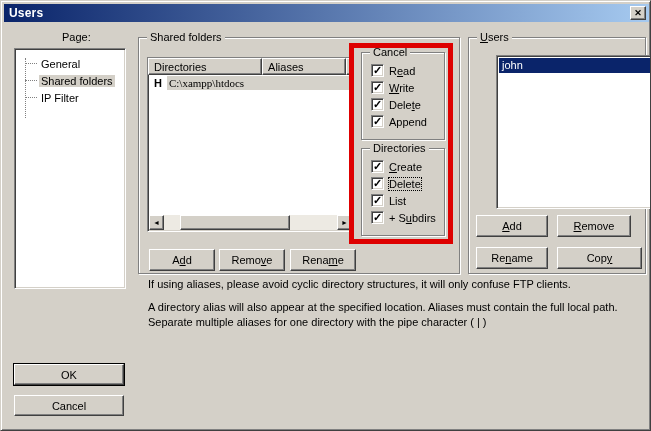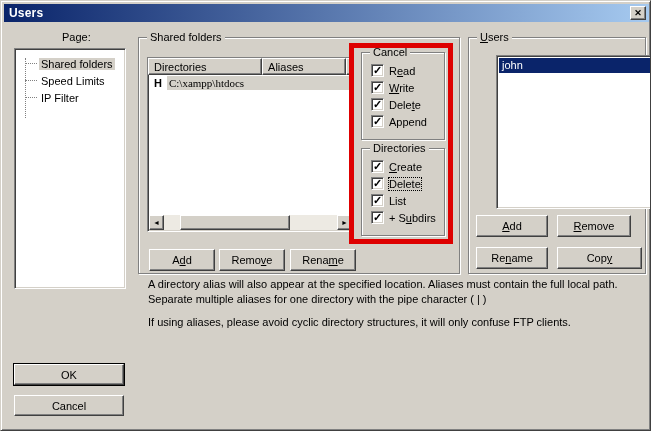--- a/index.html
+++ b/index.html
@@ -101,27 +101,27 @@
 <div class="dialog">
 
   <div class="titlebar">
     <span class="title">Users</span>
     <span class="close-btn">✕</span>
   </div>
 
   <span class="label" style="left:13px;top:30px;padding-left:48px;">Page:</span>
   <div class="tree sunken">
     <div class="tree-vline"></div>
+    <div class="tree-item">
+      <span class="conn"></span>
+      <span class="t-label">General</span>
+    </div>
     <div class="tree-item selected">
       <span class="conn"></span>
       <span class="t-label">Shared folders</span>
-    </div>
-    <div class="tree-item">
-      <span class="conn"></span>
-      <span class="t-label">Speed Limits</span>
     </div>
     <div class="tree-item">
       <span class="conn"></span>
       <span class="t-label">IP Filter</span>
     </div>
   </div>
 
   <div class="groupbox" style="left:137px;top:36px;width:322px;height:237px;">
     <span class="gb-label">Shared folders</span>
 
@@ -214,20 +214,20 @@
     </div>
     <div class="btn" style="left:7px;top:209px;width:72px;height:22px;">
       <span><span>Re</span><span class="u">n</span><span>ame</span></span>
     </div>
     <div class="btn" style="left:88px;top:209px;width:85px;height:22px;">
       <span><span>Cop</span><span class="u">y</span><span></span></span>
     </div>
   </div>
 
   <div class="notes">
+    <p>If using aliases, please avoid cyclic directory structures, it will only confuse FTP clients.</p>
     <p>A directory alias will also appear at the specified location. Aliases must contain the full local path. Separate multiple aliases for one directory with the pipe character ( | )</p>
-    <p>If using aliases, please avoid cyclic directory structures, it will only confuse FTP clients.</p>
   </div>
 
   <div class="btn default" style="left:13px;top:363px;width:110px;height:21px;">OK</div>
   <div class="btn" style="left:13px;top:394px;width:110px;height:21px;">Cancel</div>
 
 </div>
 
 </body></html>

